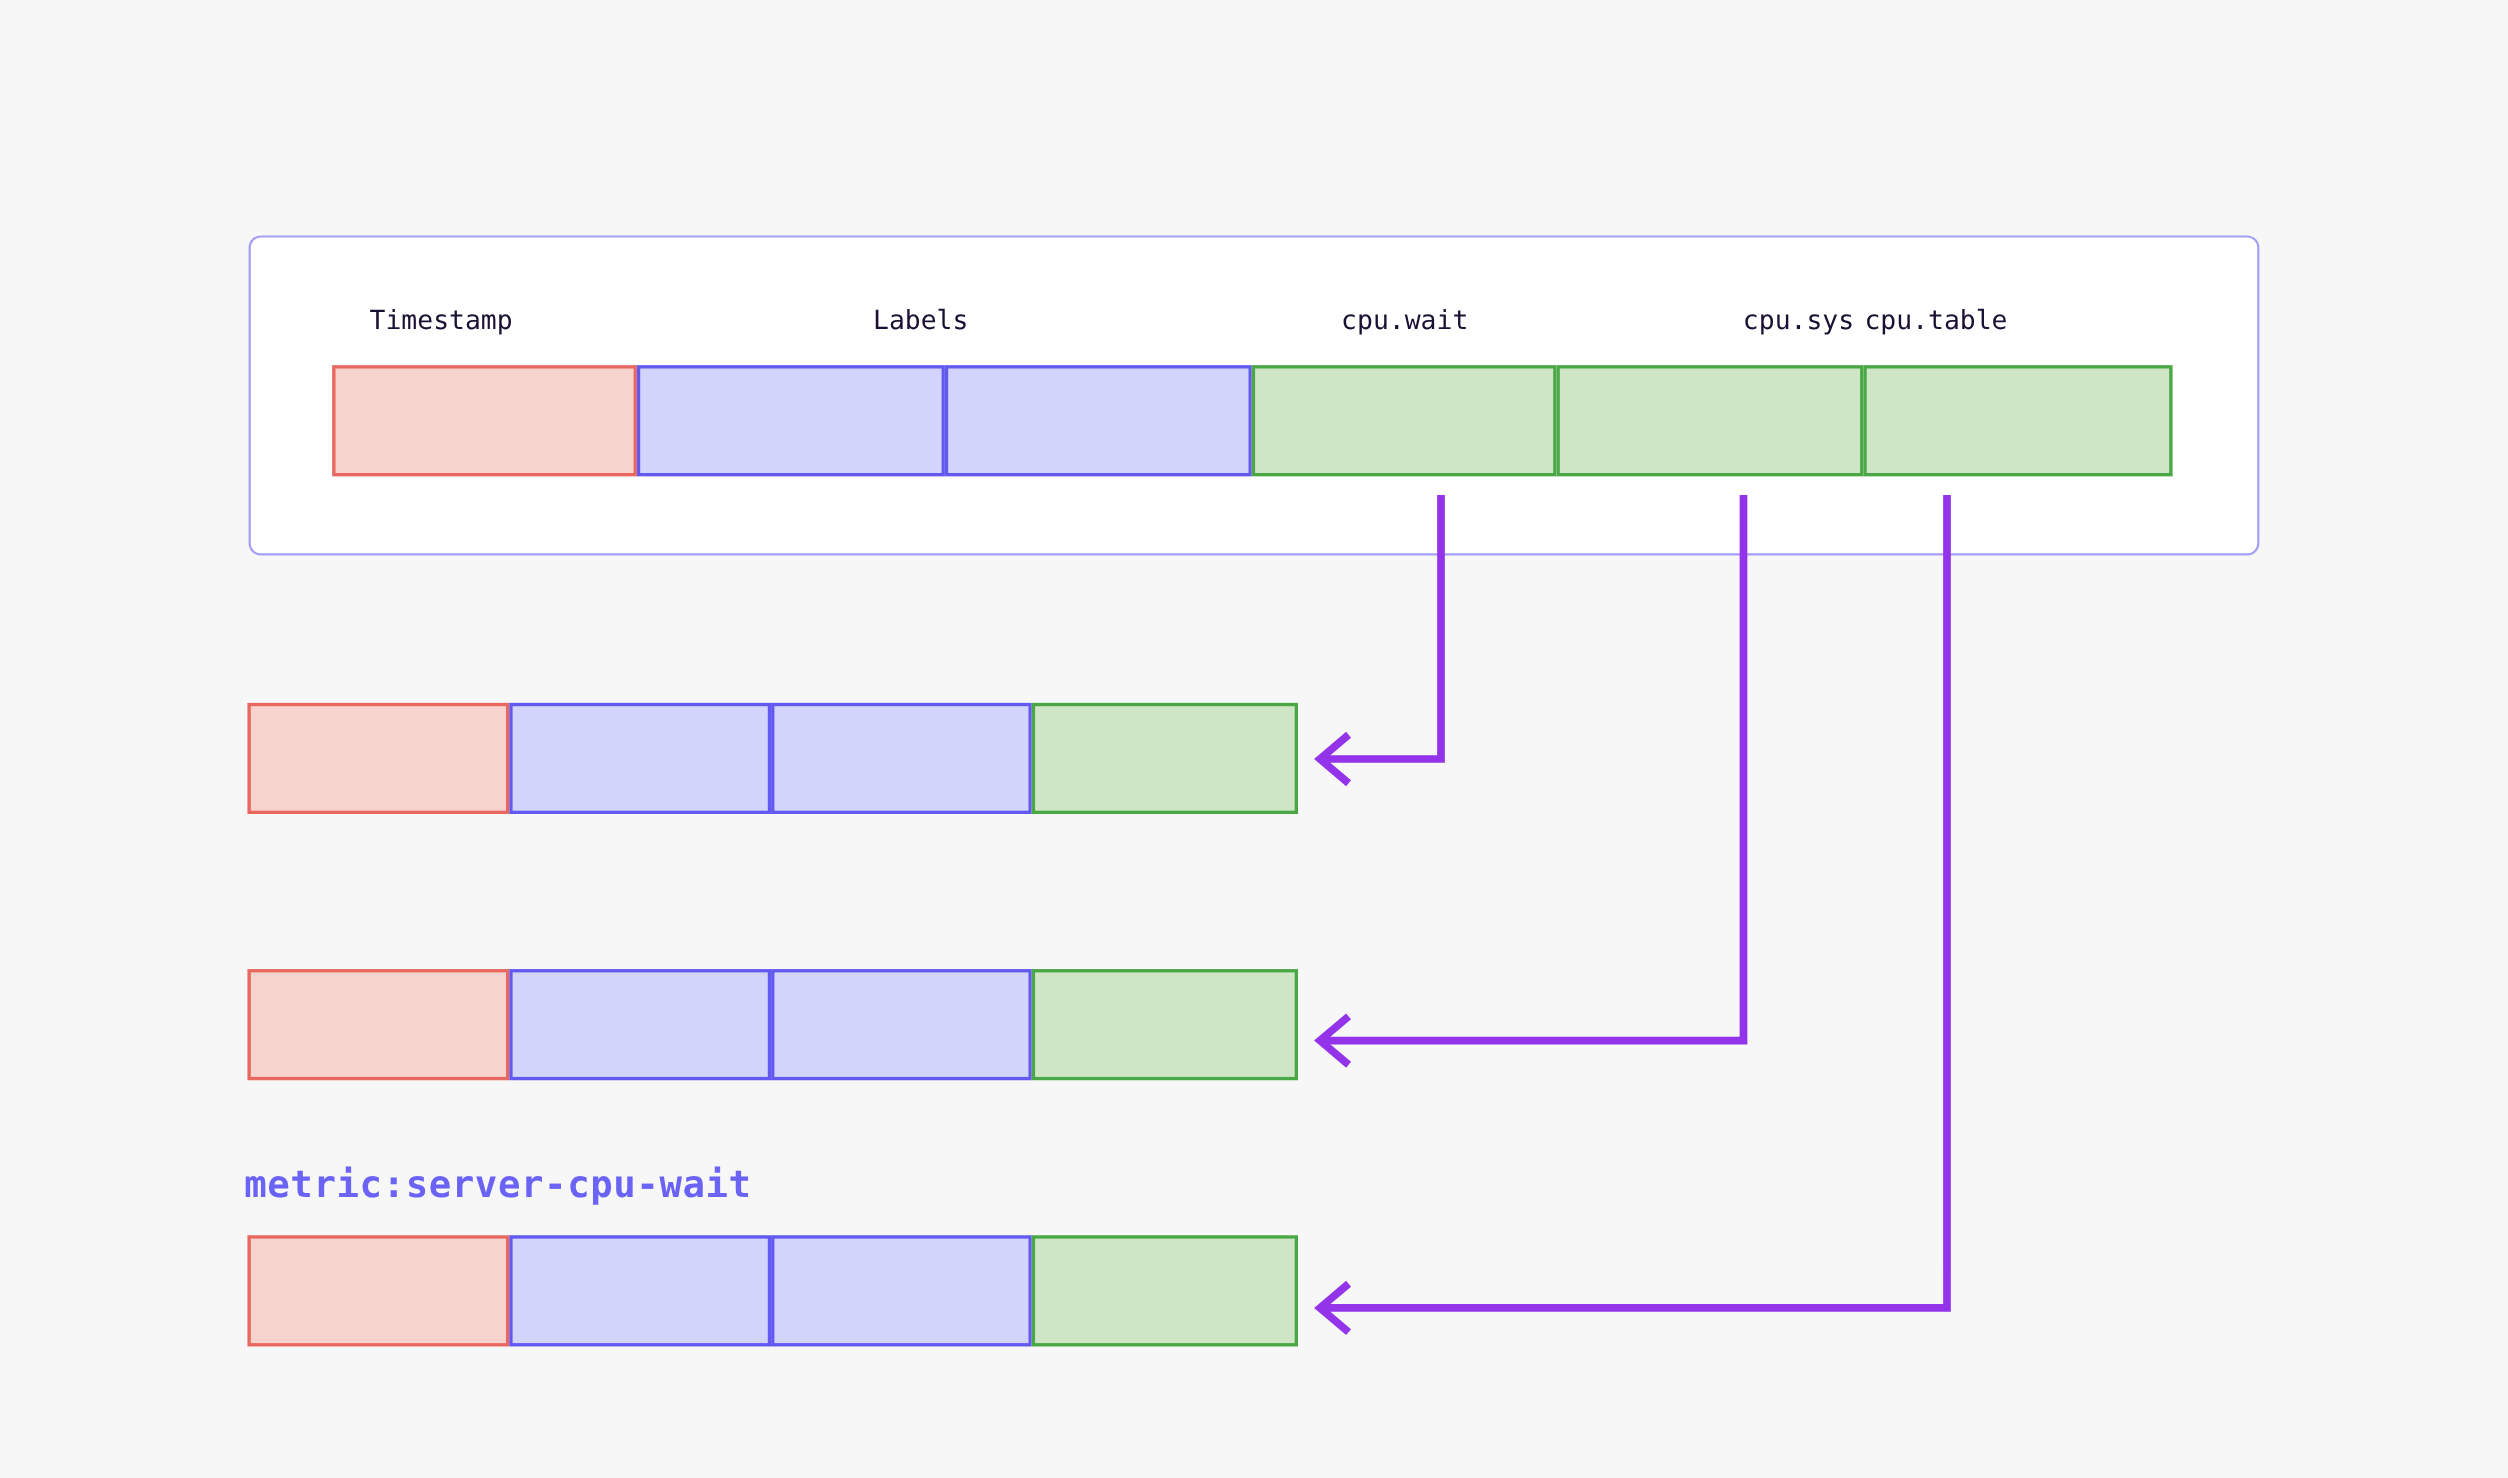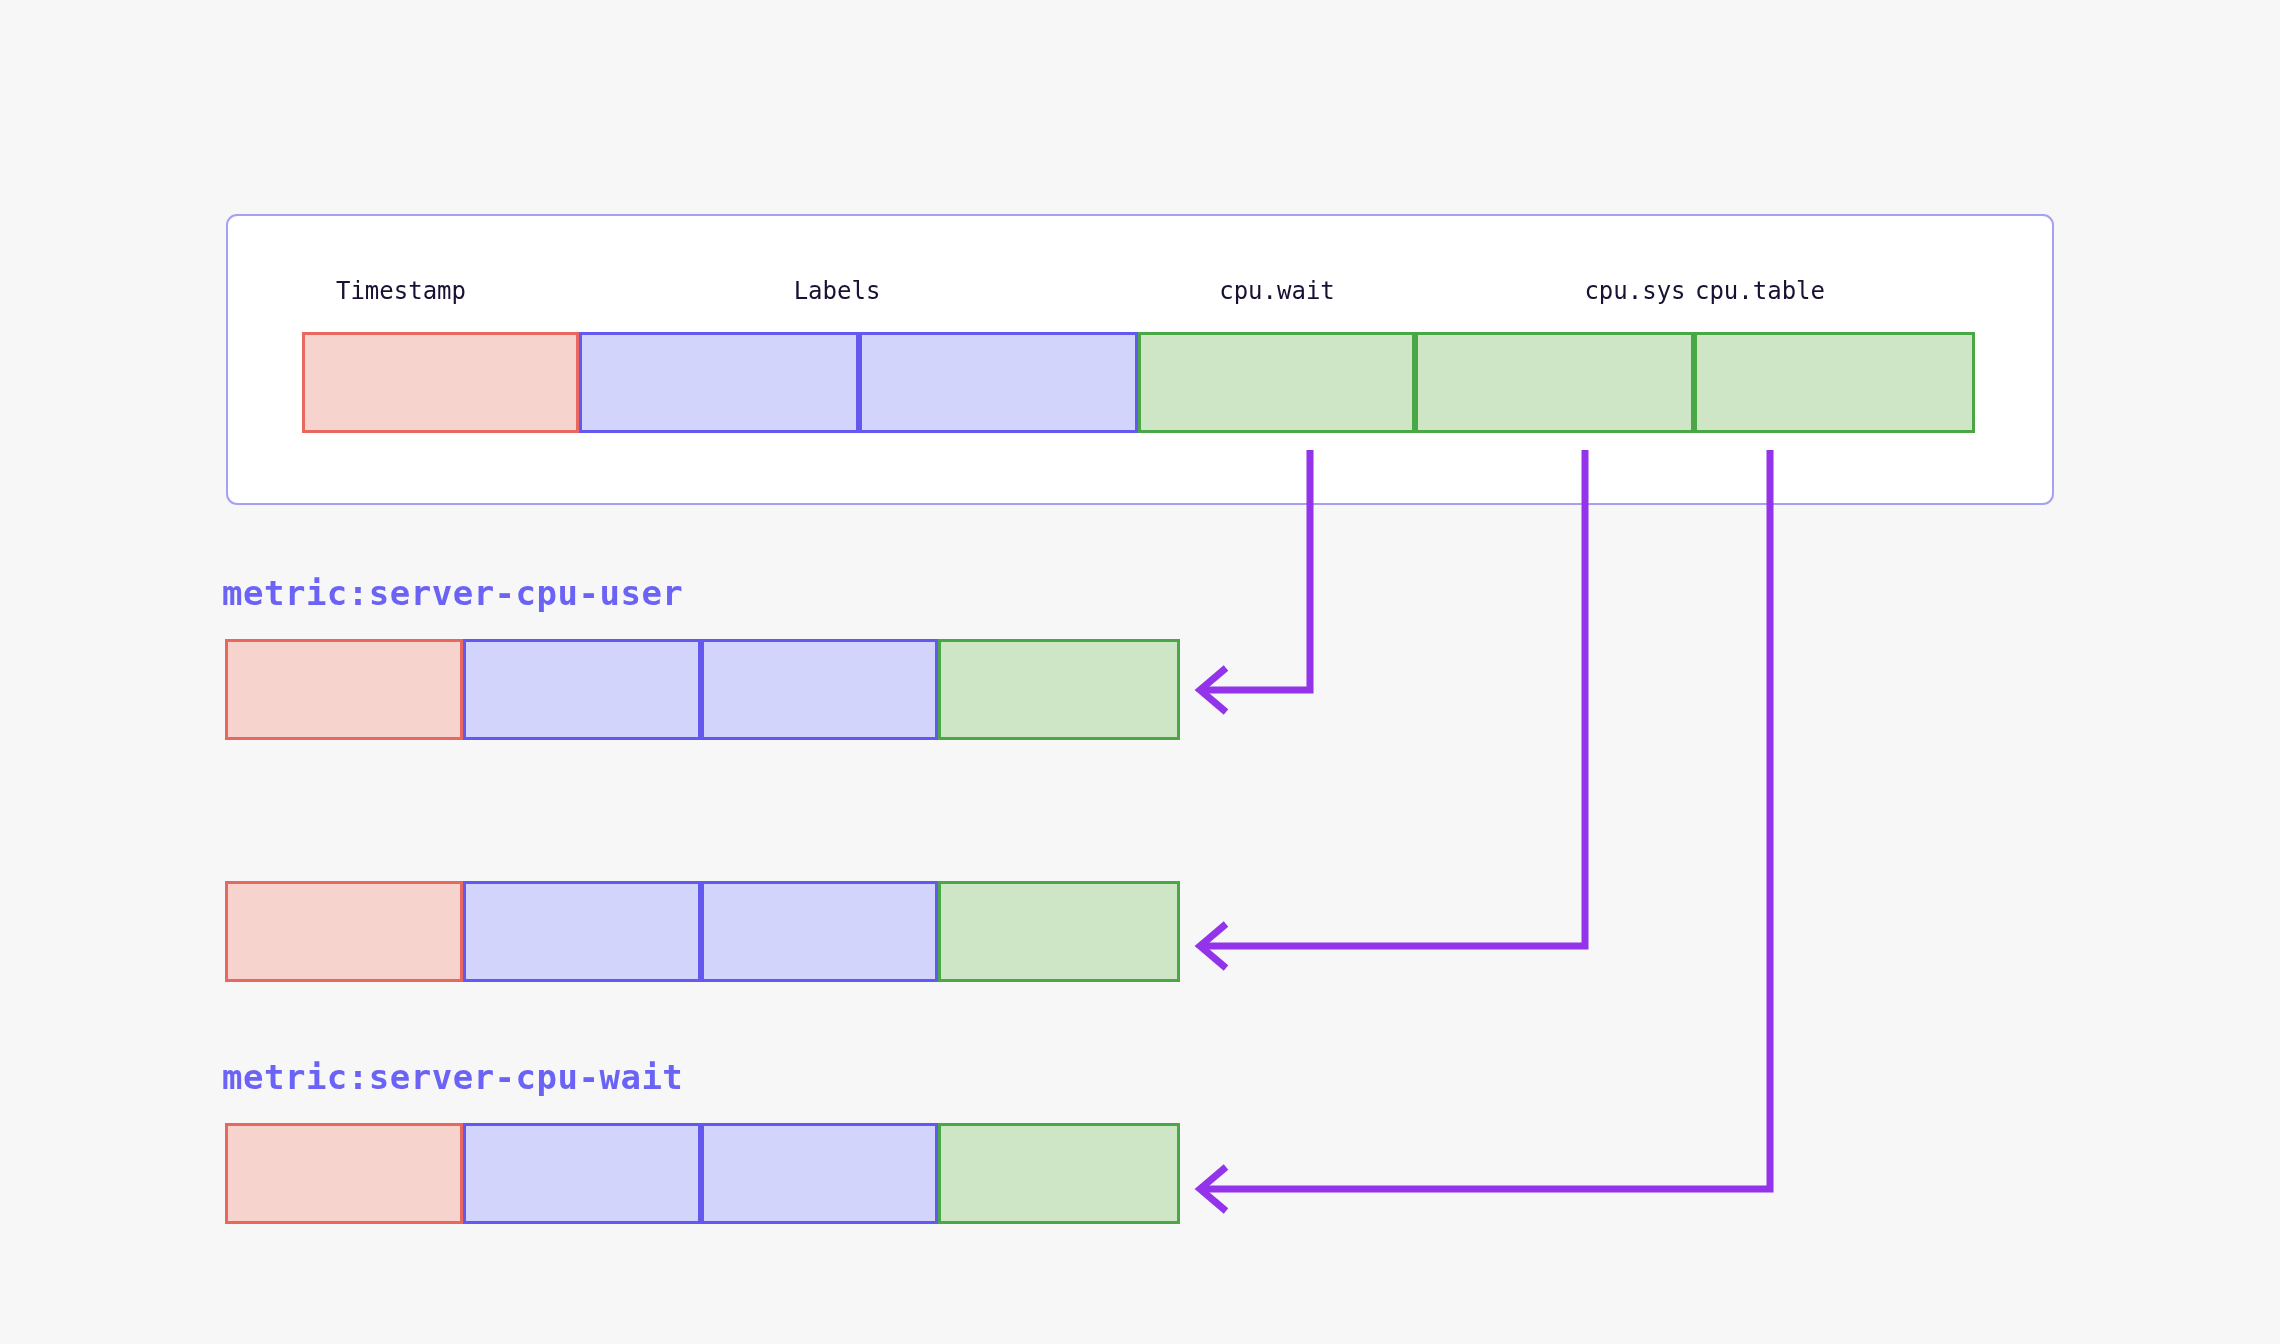--- a/index.html
+++ b/index.html
@@ -126,21 +126,20 @@
 
   <div id="table-row">
       <div class="cell ts table-row-cell" style="left: 302px; width: 277px;"></div>
       <div class="cell lbl table-row-cell" style="left: 579px; width: 280px;"></div>
       <div class="cell lbl table-row-cell" style="left: 859px; width: 279px;"></div>
       <div class="cell val table-row-cell" style="left: 1138px; width: 277px;"></div>
       <div class="cell val table-row-cell" style="left: 1415px; width: 279px;"></div>
       <div class="cell val table-row-cell" style="left: 1694px; width: 281px;"></div>
     </div>
 
-  <div class="title-metric" id="metric-title-0">metric:server-cpu-user</div>
   <div class="title-metric" id="metric-title-2">metric:server-cpu-wait</div>
 
   <div id="metric-rows">
       <div class="cell ts metric-row-cell mrow0" style="left: 225px; width: 238px;"></div>
       <div class="cell lbl metric-row-cell mrow0" style="left: 463px; width: 238px;"></div>
       <div class="cell lbl metric-row-cell mrow0" style="left: 701px; width: 237px;"></div>
       <div class="cell val metric-row-cell mrow0" style="left: 938px; width: 242px;"></div>
       <div class="cell ts metric-row-cell mrow1" style="left: 225px; width: 238px;"></div>
       <div class="cell lbl metric-row-cell mrow1" style="left: 463px; width: 238px;"></div>
       <div class="cell lbl metric-row-cell mrow1" style="left: 701px; width: 237px;"></div>

